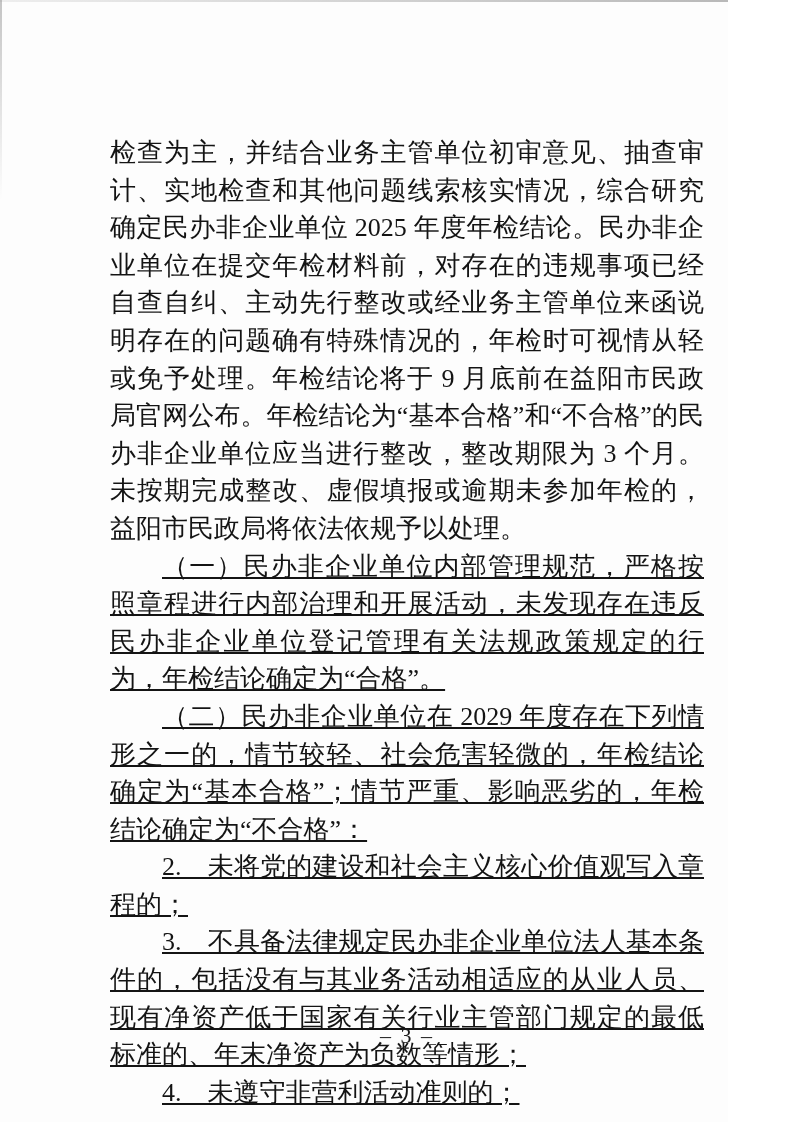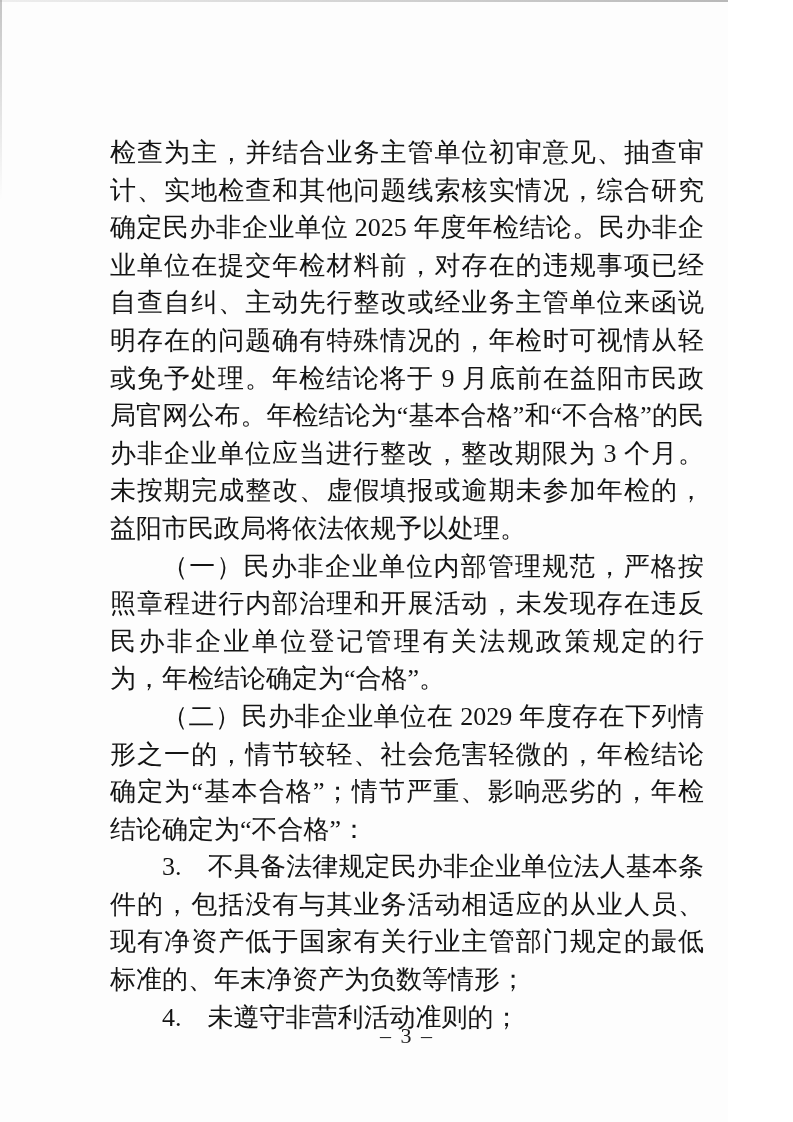--- a/index.html
+++ b/index.html
@@ -38,20 +38,21 @@
   .para {
     margin: 0;
     font-size: 26px;
     line-height: 37.6px;
     text-align: justify;
     text-justify: inter-character;
     word-break: break-all;
   }
   .para.indent {
     text-indent: 2em;
+    text-decoration: underline;
   }
   .page-footer {
     position: absolute;
     left: 110px;
     top: 1022px;
     width: 594px;
     text-align: center;
     font-size: 22px;
     line-height: 28px;
     color: #1c1c1c;
@@ -63,20 +64,21 @@
 
 <div class="page">
 
   <div class="scan-edge-top"></div>
   <div class="scan-edge-left"></div>
 
   <main class="content">
     <p class="para">检查为主，并结合业务主管单位初审意见、抽查审计、实地检查和其他问题线索核实情况，综合研究确定民办非企业单位 2025 年度年检结论。民办非企业单位在提交年检材料前，对存在的违规事项已经自查自纠、主动先行整改或经业务主管单位来函说明存在的问题确有特殊情况的，年检时可视情从轻或免予处理。年检结论将于 9 月底前在益阳市民政局官网公布。年检结论为“基本合格”和“不合格”的民办非企业单位应当进行整改，整改期限为 3 个月。未按期完成整改、虚假填报或逾期未参加年检的，益阳市民政局将依法依规予以处理。</p>
     <p class="para indent">（一）民办非企业单位内部管理规范，严格按照章程进行内部治理和开展活动，未发现存在违反民办非企业单位登记管理有关法规政策规定的行为，年检结论确定为“合格”。</p>
     <p class="para indent">（二）民办非企业单位在 2029 年度存在下列情形之一的，情节较轻、社会危害轻微的，年检结论确定为“基本合格”；情节严重、影响恶劣的，年检结论确定为“不合格”：</p>
+    <p class="para indent">2.　未将党的建设和社会主义核心价值观写入章程的；</p>
     <p class="para indent">3.　不具备法律规定民办非企业单位法人基本条件的，包括没有与其业务活动相适应的从业人员、现有净资产低于国家有关行业主管部门规定的最低标准的、年末净资产为负数等情形；</p>
     <p class="para indent">4.　未遵守非营利活动准则的；</p>
 
   </main>
 
   <footer class="page-footer">– 3 –</footer>
 
 </div>
 
 </body></html>

